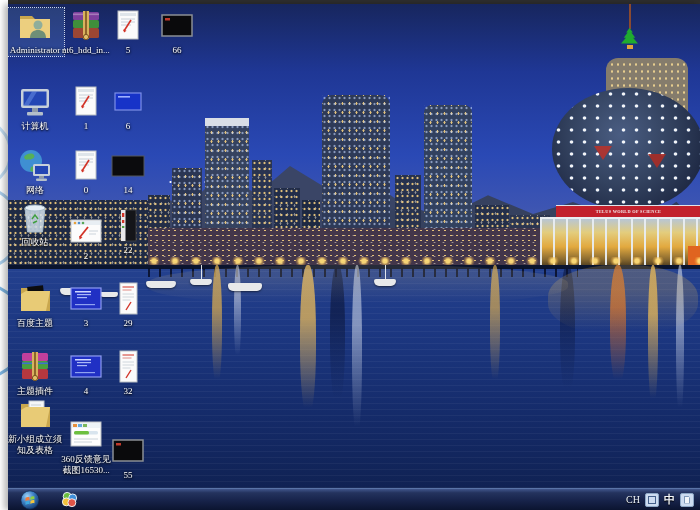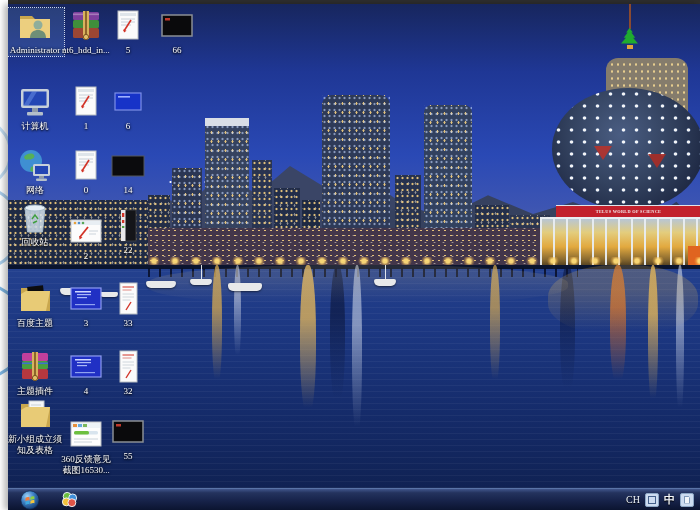--- a/index.html
+++ b/index.html
@@ -338,21 +338,21 @@
         <div class="cell" style="left: 91px; top: 277px;">
           <div class="ic">
             <svg viewBox="0 0 36 36">
               <rect x="10" y="2" width="17" height="31" fill="#fbfbfb" stroke="#b9bec3"></rect>
               <path d="M12.5 6H24" stroke="#d23327" fill="none"></path>
               <path d="M12.5 9h9" stroke="#e08a84" fill="none"></path>
               <path d="M12.5 13H24M12.5 16H24M12.5 19h8" stroke="#cfd6dc" fill="none"></path>
               <path d="M21 21l-5 8" stroke="#d23327" stroke-width="1.4" fill="none"></path>
             </svg>
           </div>
-          <div class="lb">33</div>
+          <div class="lb">29</div>
         </div>
         <div class="cell" style="left: -2px; top: 345px; justify-content: space-between;">
           <div class="ic">
             <svg viewBox="0 0 36 36">
               <rect x="5" y="4" width="26" height="8" rx="1.5" fill="#c13f9c"></rect>
               <rect x="5" y="12" width="26" height="8" rx="1.5" fill="#4a9f3f"></rect>
               <rect x="5" y="20" width="26" height="10" rx="1.5" fill="#b5383f"></rect>
               <rect x="5" y="13.5" width="26" height="1.6" fill="#3f6fd0"></rect>
               <rect x="15" y="3" width="6" height="28" fill="#d8b25e"></rect>
               <rect x="17.2" y="3" width="1.6" height="28" fill="#7a5420"></rect>
@@ -404,21 +404,21 @@
               <rect x="5" y="7" width="4" height="3" fill="#e8913c"></rect>
               <rect x="10" y="7" width="4" height="3" fill="#66aadd"></rect>
               <rect x="15" y="7" width="4" height="3" fill="#7cb85c"></rect>
               <rect x="6" y="14" width="24" height="3.5" rx="1.5" fill="#d8e4ee"></rect>
               <rect x="6" y="14" width="15" height="3.5" rx="1.5" fill="#6cbf3f"></rect>
               <path d="M6 22h24M6 25h18" stroke="#ccd4db" fill="none"></path>
             </svg>
           </div>
           <div class="lb">360反馈意见截图16530...</div>
         </div>
-        <div class="cell" style="left: 91px; top: 410px;">
+        <div class="cell" style="left: 91px; top: 429px;">
           <div class="ic">
             <svg viewBox="0 0 36 36">
               <rect x="3" y="7" width="30" height="21" fill="#0a0a0c" stroke="#8a8f94" stroke-width="1.5"></rect>
               <rect x="6" y="10" width="5" height="2.5" fill="#c0392b"></rect>
             </svg>
           </div>
           <div class="lb">55</div>
         </div>
       </div>
 

